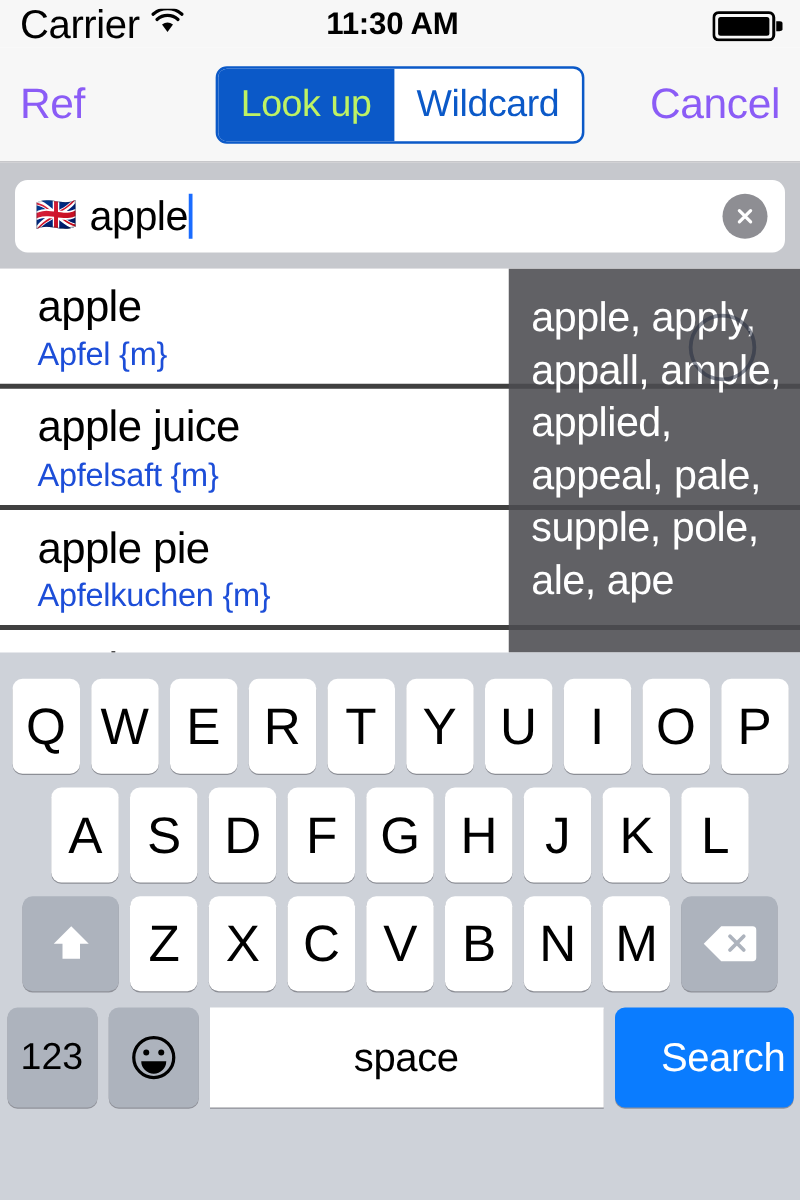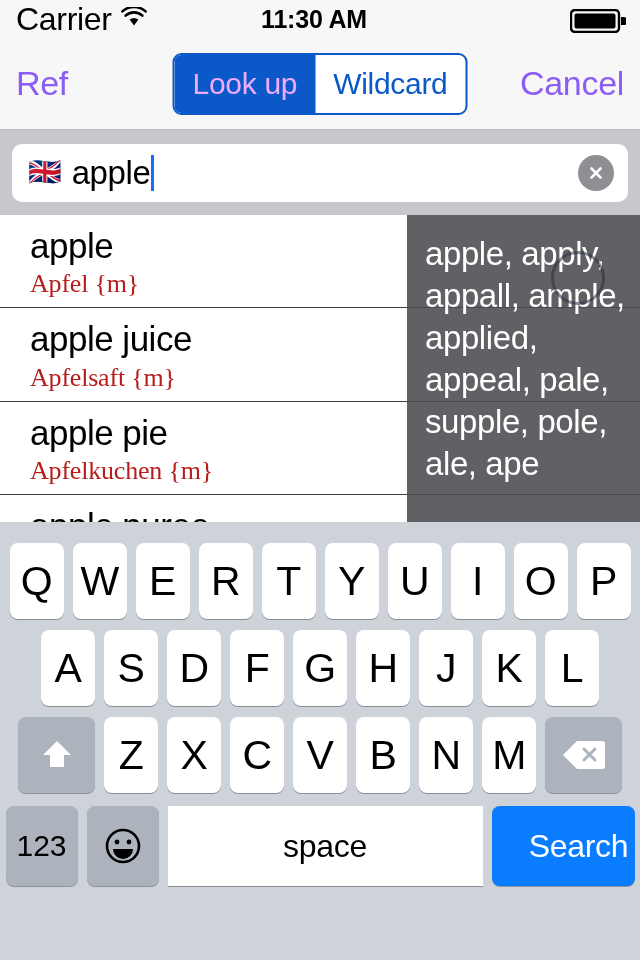--- a/index.html
+++ b/index.html
@@ -41,21 +41,21 @@
     position:absolute; left:50%; transform:translateX(-50%);
     display:flex; border:2px solid #0b59c8; border-radius:9px;
     overflow:hidden; height:62px; background:#fff;
   }
   .segment {
     display:flex; align-items:center; justify-content:center;
     font-size:30px; padding:0 18px; cursor:pointer;
     letter-spacing:-0.3px; font-family:inherit;
     border:none; background:transparent; color:#0b59c8;
   }
-  .segment.selected { background:#0b59c8; color:#f0abfc; }
+  .segment.selected { background:#0b59c8; color:#bef264; }
 
   
   #search-bar {
     height:85px; background:#c6c8cd;
     display:flex; align-items:center; padding:0 12px;
   }
   #search-field {
     flex:1; height:58px; background:#fff; border-radius:10px;
     display:flex; align-items:center; padding:0 10px 0 16px; position:relative;
   }
@@ -69,25 +69,25 @@
     width:36px; height:36px; border-radius:50%; background:#8e8e93;
     display:flex; align-items:center; justify-content:center; cursor:pointer;
   }
 
   
   #results-list {
     position:absolute; top:215px; left:0; right:0; height:307px;
     background:#fff; overflow:hidden;
   }
   .result-row { padding:10px 0 8px 30px; position:relative; }
-  .result-row + .result-row { border-top:1px solid #404040; }
+  .result-row + .result-row { border-top:4px solid #404040; }
   .result-term { font-size:35px; color:#000; letter-spacing:-0.5px; line-height:1.18; }
   .result-translation {
-    font-size:26px; color:#b91c1c; letter-spacing:-0.2px;
-    line-height:1.2; margin-top:2px;font-family:Liberation Serif, serif;
+    font-size:26px; color:#1d4ed8; letter-spacing:-0.2px;
+    line-height:1.2; margin-top:2px;
   }
 
   
   #suggestion-overlay {
     position:absolute; top:215px; left:407px; width:233px; height:307px;
     background:rgba(75,75,80,0.88);
     padding:18px 2px 0 18px;
     color:#fff; font-size:33px; line-height:1.27; letter-spacing:-0.4px;
     overflow:hidden;
   }

